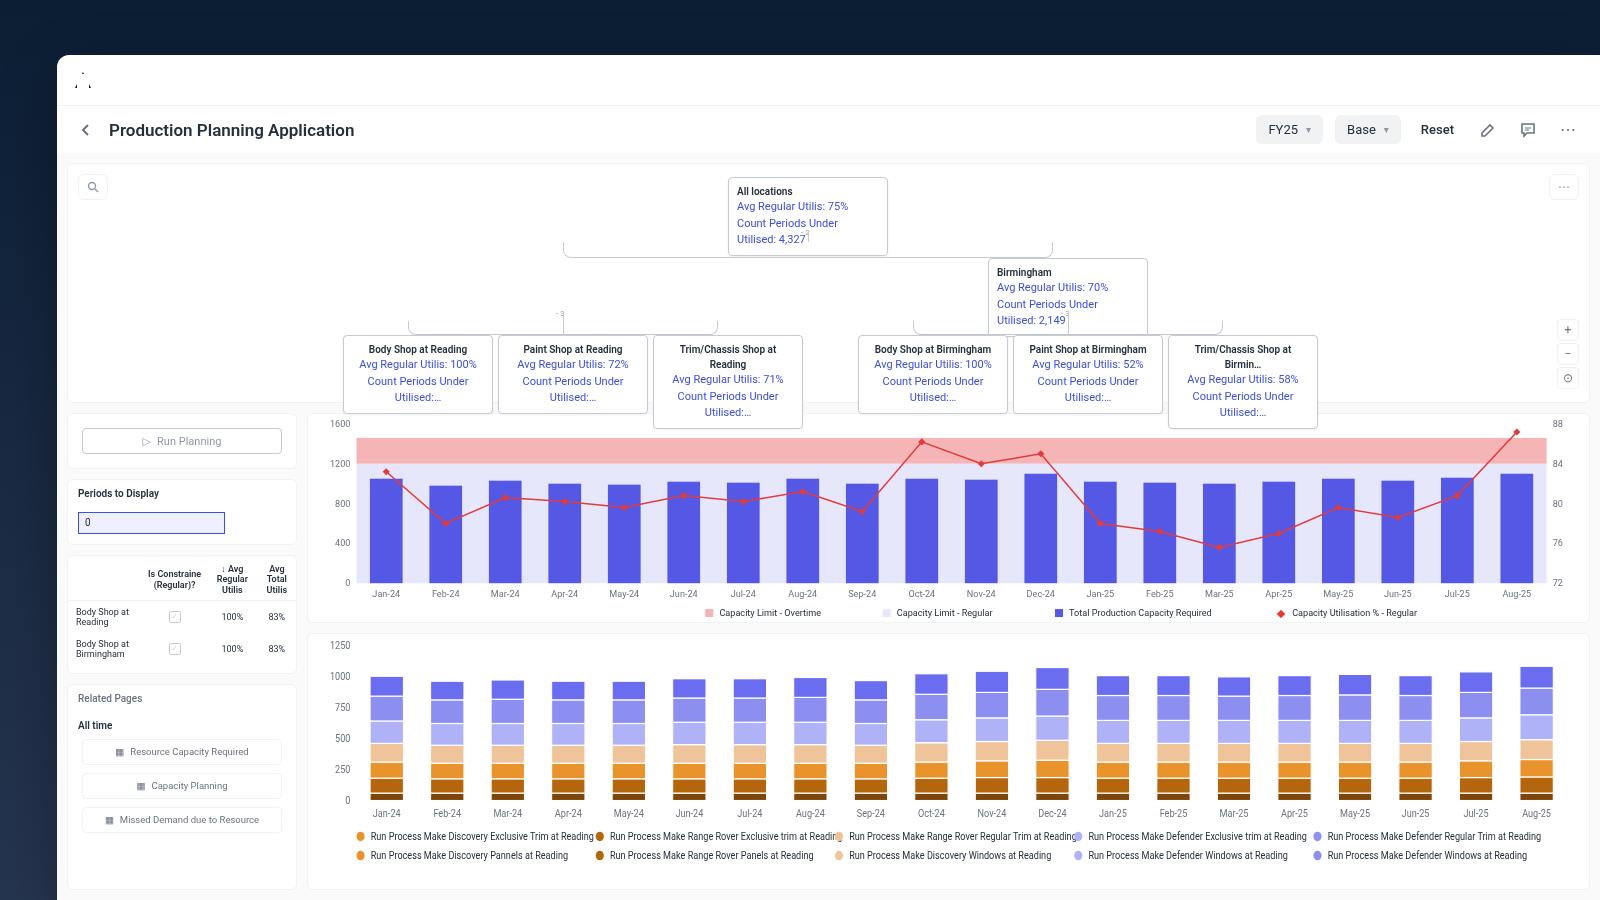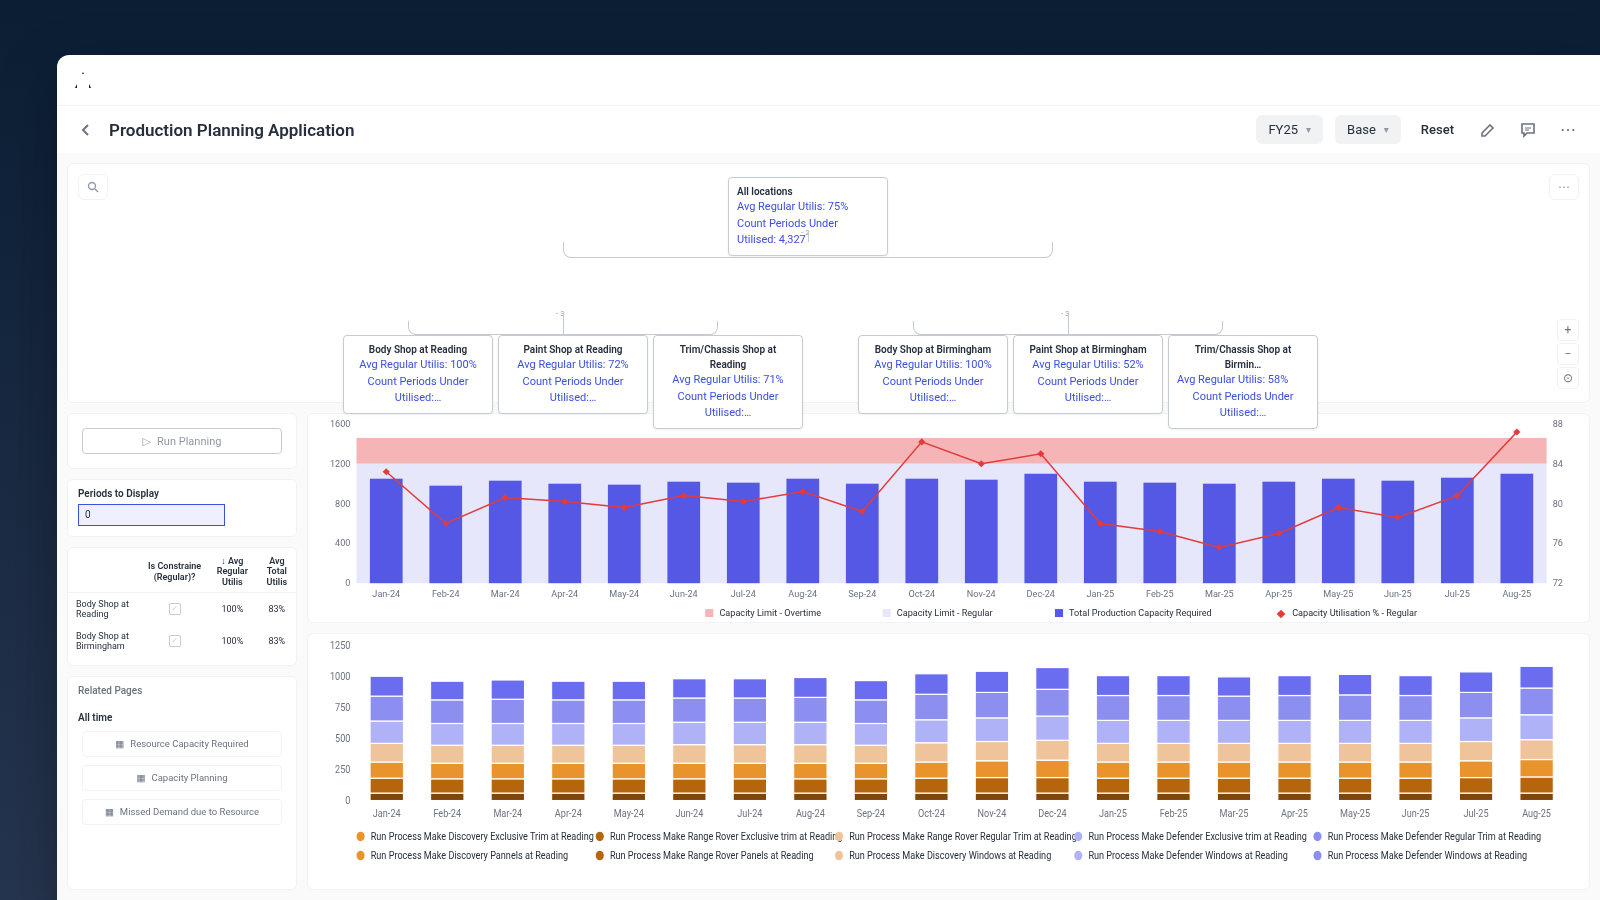--- a/index.html
+++ b/index.html
@@ -54,21 +54,21 @@
   .node .nl{color:var(--blue);font-size:11px;}
   .connector{position:absolute;border:1px solid var(--grey-400);border-top:none;}
   .vline{position:absolute;border-left:1px solid var(--grey-400);}
   .badge{position:absolute;font-size:8px;color:var(--grey-500);}
   
   .lower{display:flex;gap:10px;flex:1;min-height:0;}
   .side{width:230px;display:flex;flex-direction:column;gap:10px;}
   .runbtn{height:26px;border:1px solid var(--grey-400);color:var(--grey-500);
           font-size:11px;display:flex;align-items:center;justify-content:center;gap:6px;
           cursor:pointer;border-radius:4px;}
-  .lbl{font-size:10px;color:var(--grey-800);font-weight:600;padding:8px 10px 4px;}
+  .lbl{font-size:10px;color:var(--grey-800);font-weight:600;padding:8px 10px 12px;}
   .inp{margin:0 10px 10px;height:22px;border:1px solid #3b4fe0;background:#eef0ff;
        font-size:10px;padding:0 6px;color:var(--grey-800);}
   .tbl{width:100%;font-size:9px;border-collapse:collapse;}
   .tbl th{font-weight:600;color:var(--grey-800);padding:4px;text-align:center;
           line-height:1.2;border-bottom:1px solid var(--grey-200);}
   .tbl td{padding:6px 4px;text-align:center;color:var(--grey-800);}
   .tbl td:first-child{text-align:left;padding-left:8px;}
   .cb{width:12px;height:12px;border:1px solid var(--grey-400);border-radius:2px;
       display:inline-flex;align-items:center;justify-content:center;font-size:8px;
       color:var(--grey-400);}
@@ -142,20 +142,25 @@
       <div class="node" style="left:660px;top:13px;width:160px">
         <div class="nt">All locations</div>
         <div class="nl">Avg Regular Utilis: 75%</div>
         <div class="nl">Count Periods Under Utilised: 4,327</div>
       </div>
       <div class="badge" style="left:733px;top:64px">- 2</div>
       <div class="vline" style="left:740px;top:66px;height:12px"></div>
       <div class="connector" style="left:495px;top:78px;width:490px;height:16px;border-radius:0 0 8px 8px"></div>
 
       <div class="badge" style="left:488px;top:145px">- 3</div>
+      <div class="node" style="left:920px;top:94px;width:160px">
+        <div class="nt">Birmingham</div>
+        <div class="nl">Avg Regular Utilis: 70%</div>
+        <div class="nl">Count Periods Under Utilised: 2,149</div>
+      </div>
       <div class="badge" style="left:993px;top:145px">- 3</div>
       <div class="vline" style="left:495px;top:147px;height:10px"></div>
       <div class="connector" style="left:340px;top:157px;width:310px;height:14px;border-radius:0 0 8px 8px"></div>
       <div class="vline" style="left:1000px;top:147px;height:10px"></div>
       <div class="connector" style="left:845px;top:157px;width:310px;height:14px;border-radius:0 0 8px 8px"></div>
       <div class="vline" style="left:495px;top:157px;height:14px"></div>
       <div class="vline" style="left:1000px;top:157px;height:14px"></div>
 
       <div id="leaf-row">
           <div class="node" style="left: 275px; top: 171px; width: 150px;">
@@ -178,21 +183,21 @@
       <div class="nl" style="text-align:center">Avg Regular Utilis: 100%</div>
       <div class="nl" style="text-align:center">Count Periods Under Utilised:…</div>
           </div>
           <div class="node" style="left: 945px; top: 171px; width: 150px;">
             <div class="nt" style="text-align:center">Paint Shop at Birmingham</div>
       <div class="nl" style="text-align:center">Avg Regular Utilis: 52%</div>
       <div class="nl" style="text-align:center">Count Periods Under Utilised:…</div>
           </div>
           <div class="node" style="left: 1100px; top: 171px; width: 150px;">
             <div class="nt" style="text-align:center">Trim/Chassis Shop at Birmin…</div>
-      <div class="nl" style="">Avg Regular Utilis: 58%</div>
+      <div class="nl" style="text-align:center">Avg Regular Utilis: 58%</div>
       <div class="nl" style="text-align:center">Count Periods Under Utilised:…</div>
           </div>
         </div>
     </div>
 
     <div class="lower">
       <div class="side">
         <div class="card" style="padding:14px">
           <div class="runbtn">
             <span>▷</span>

